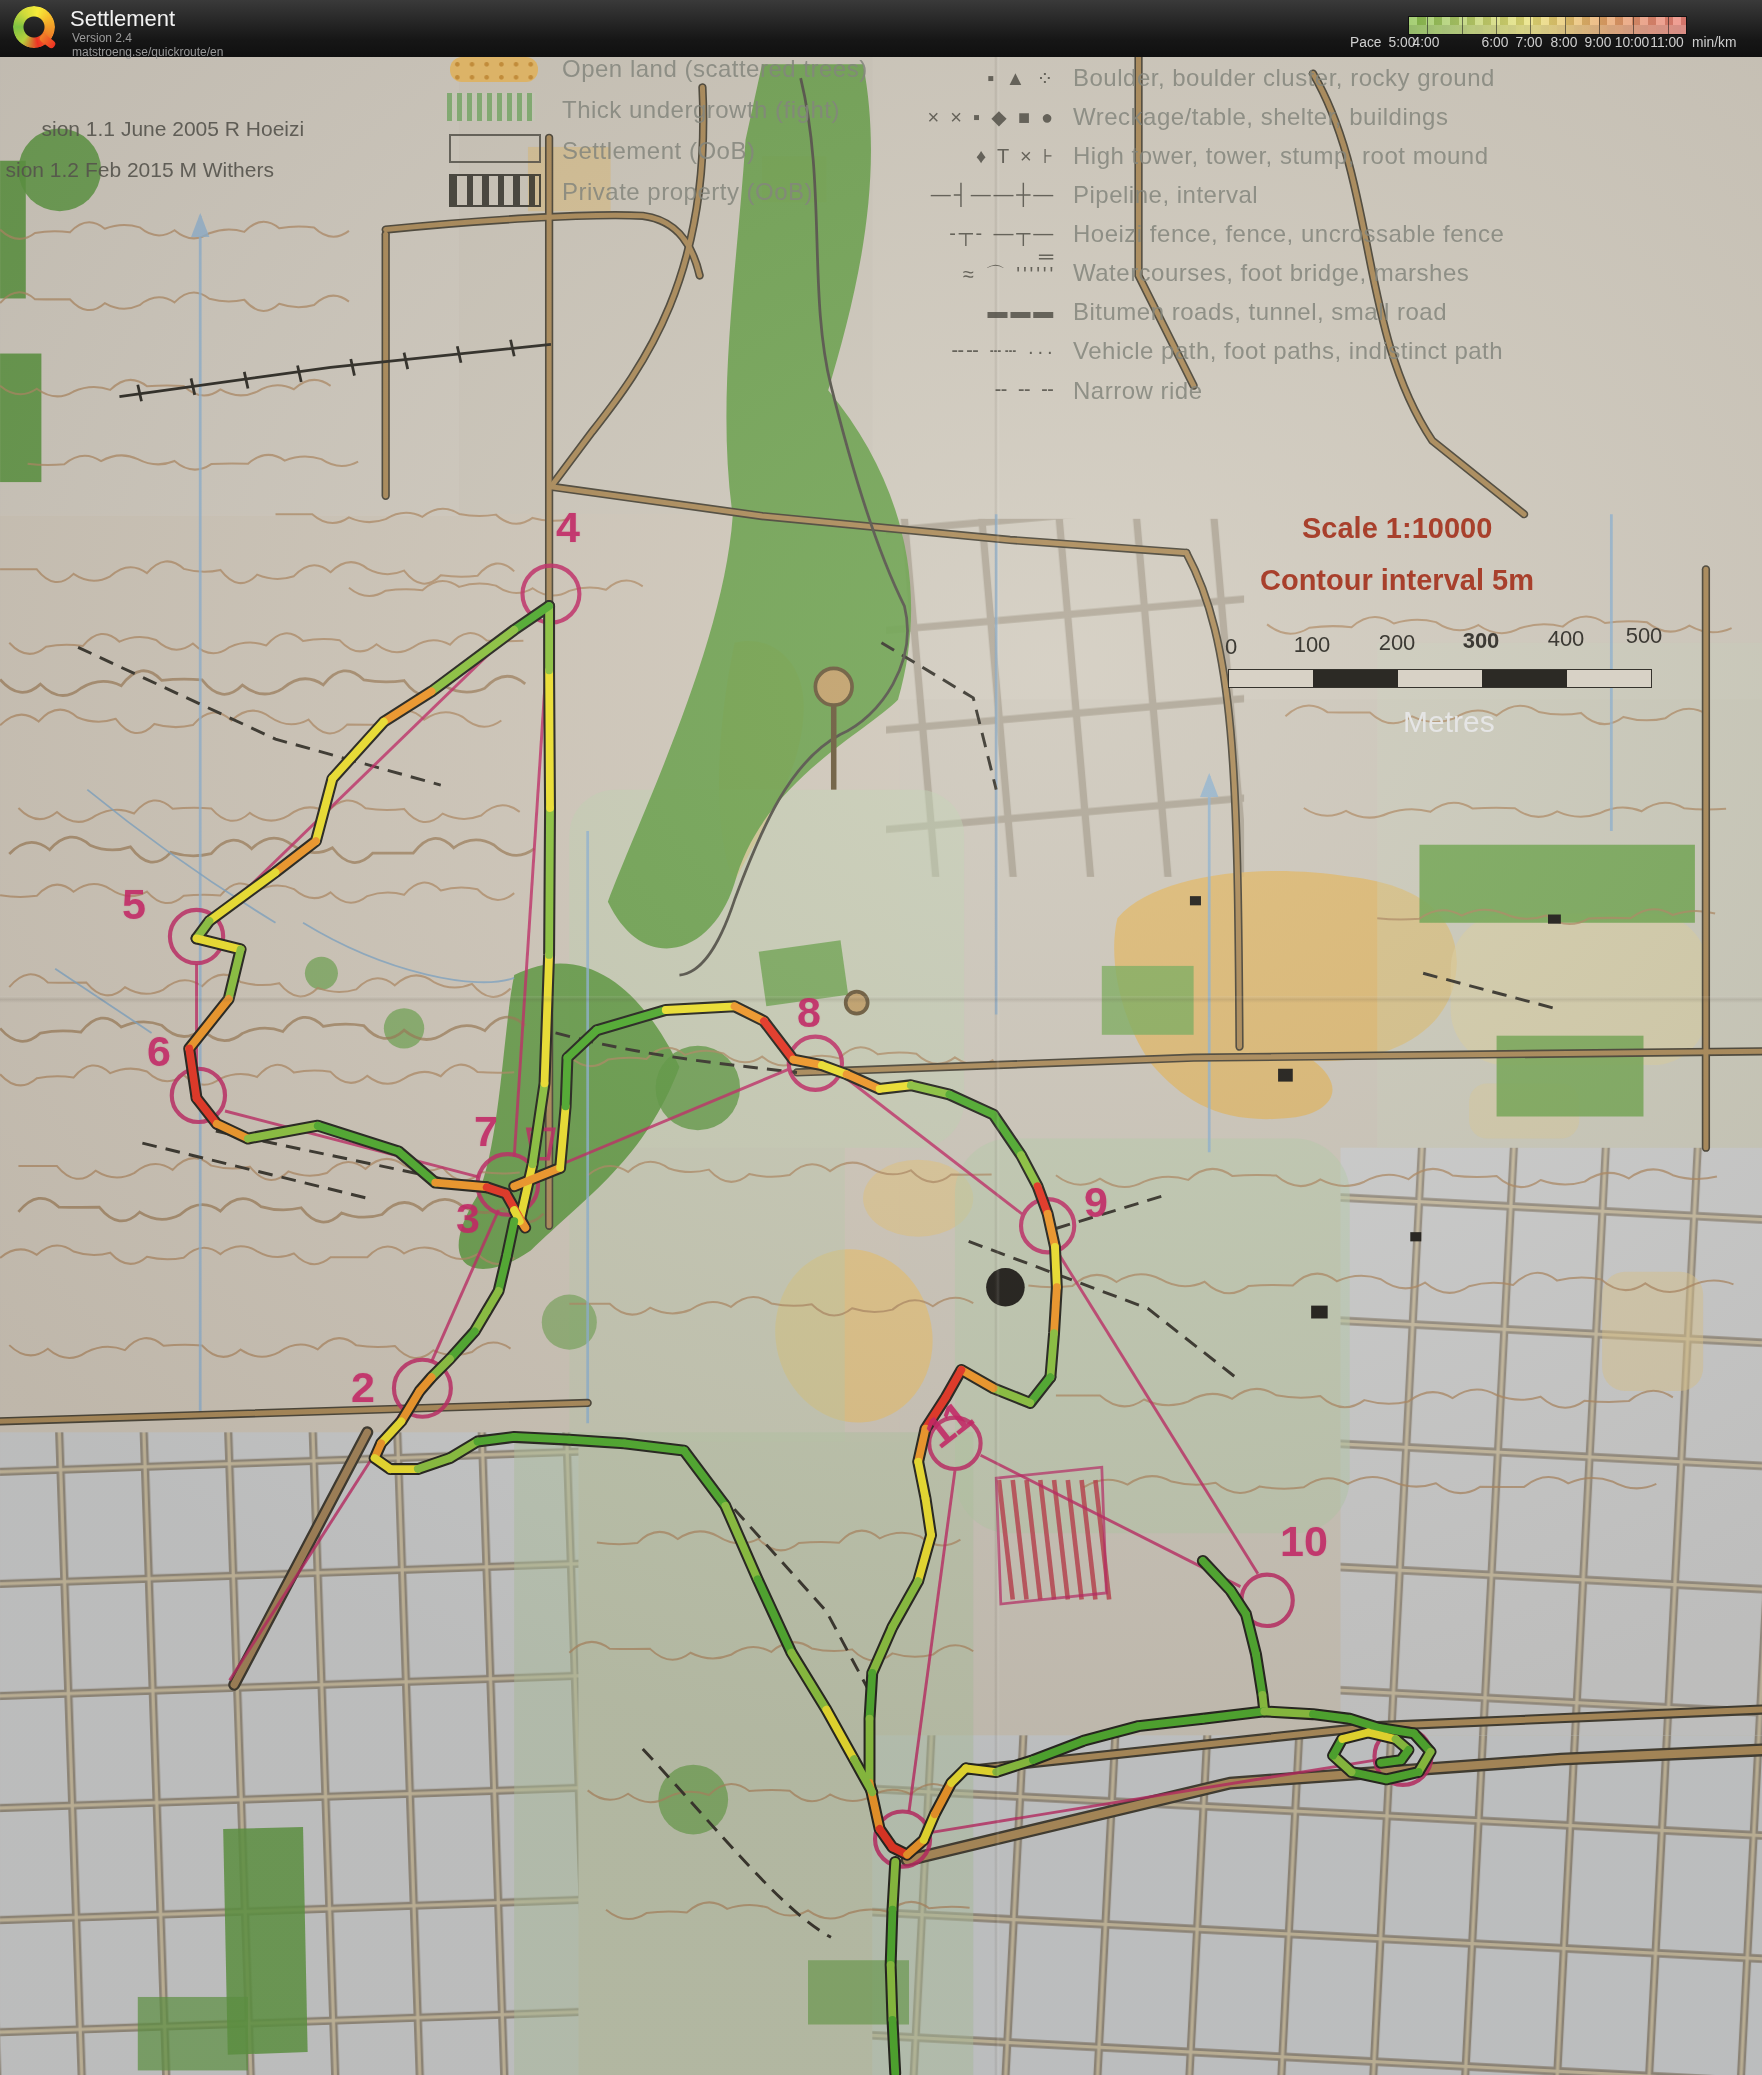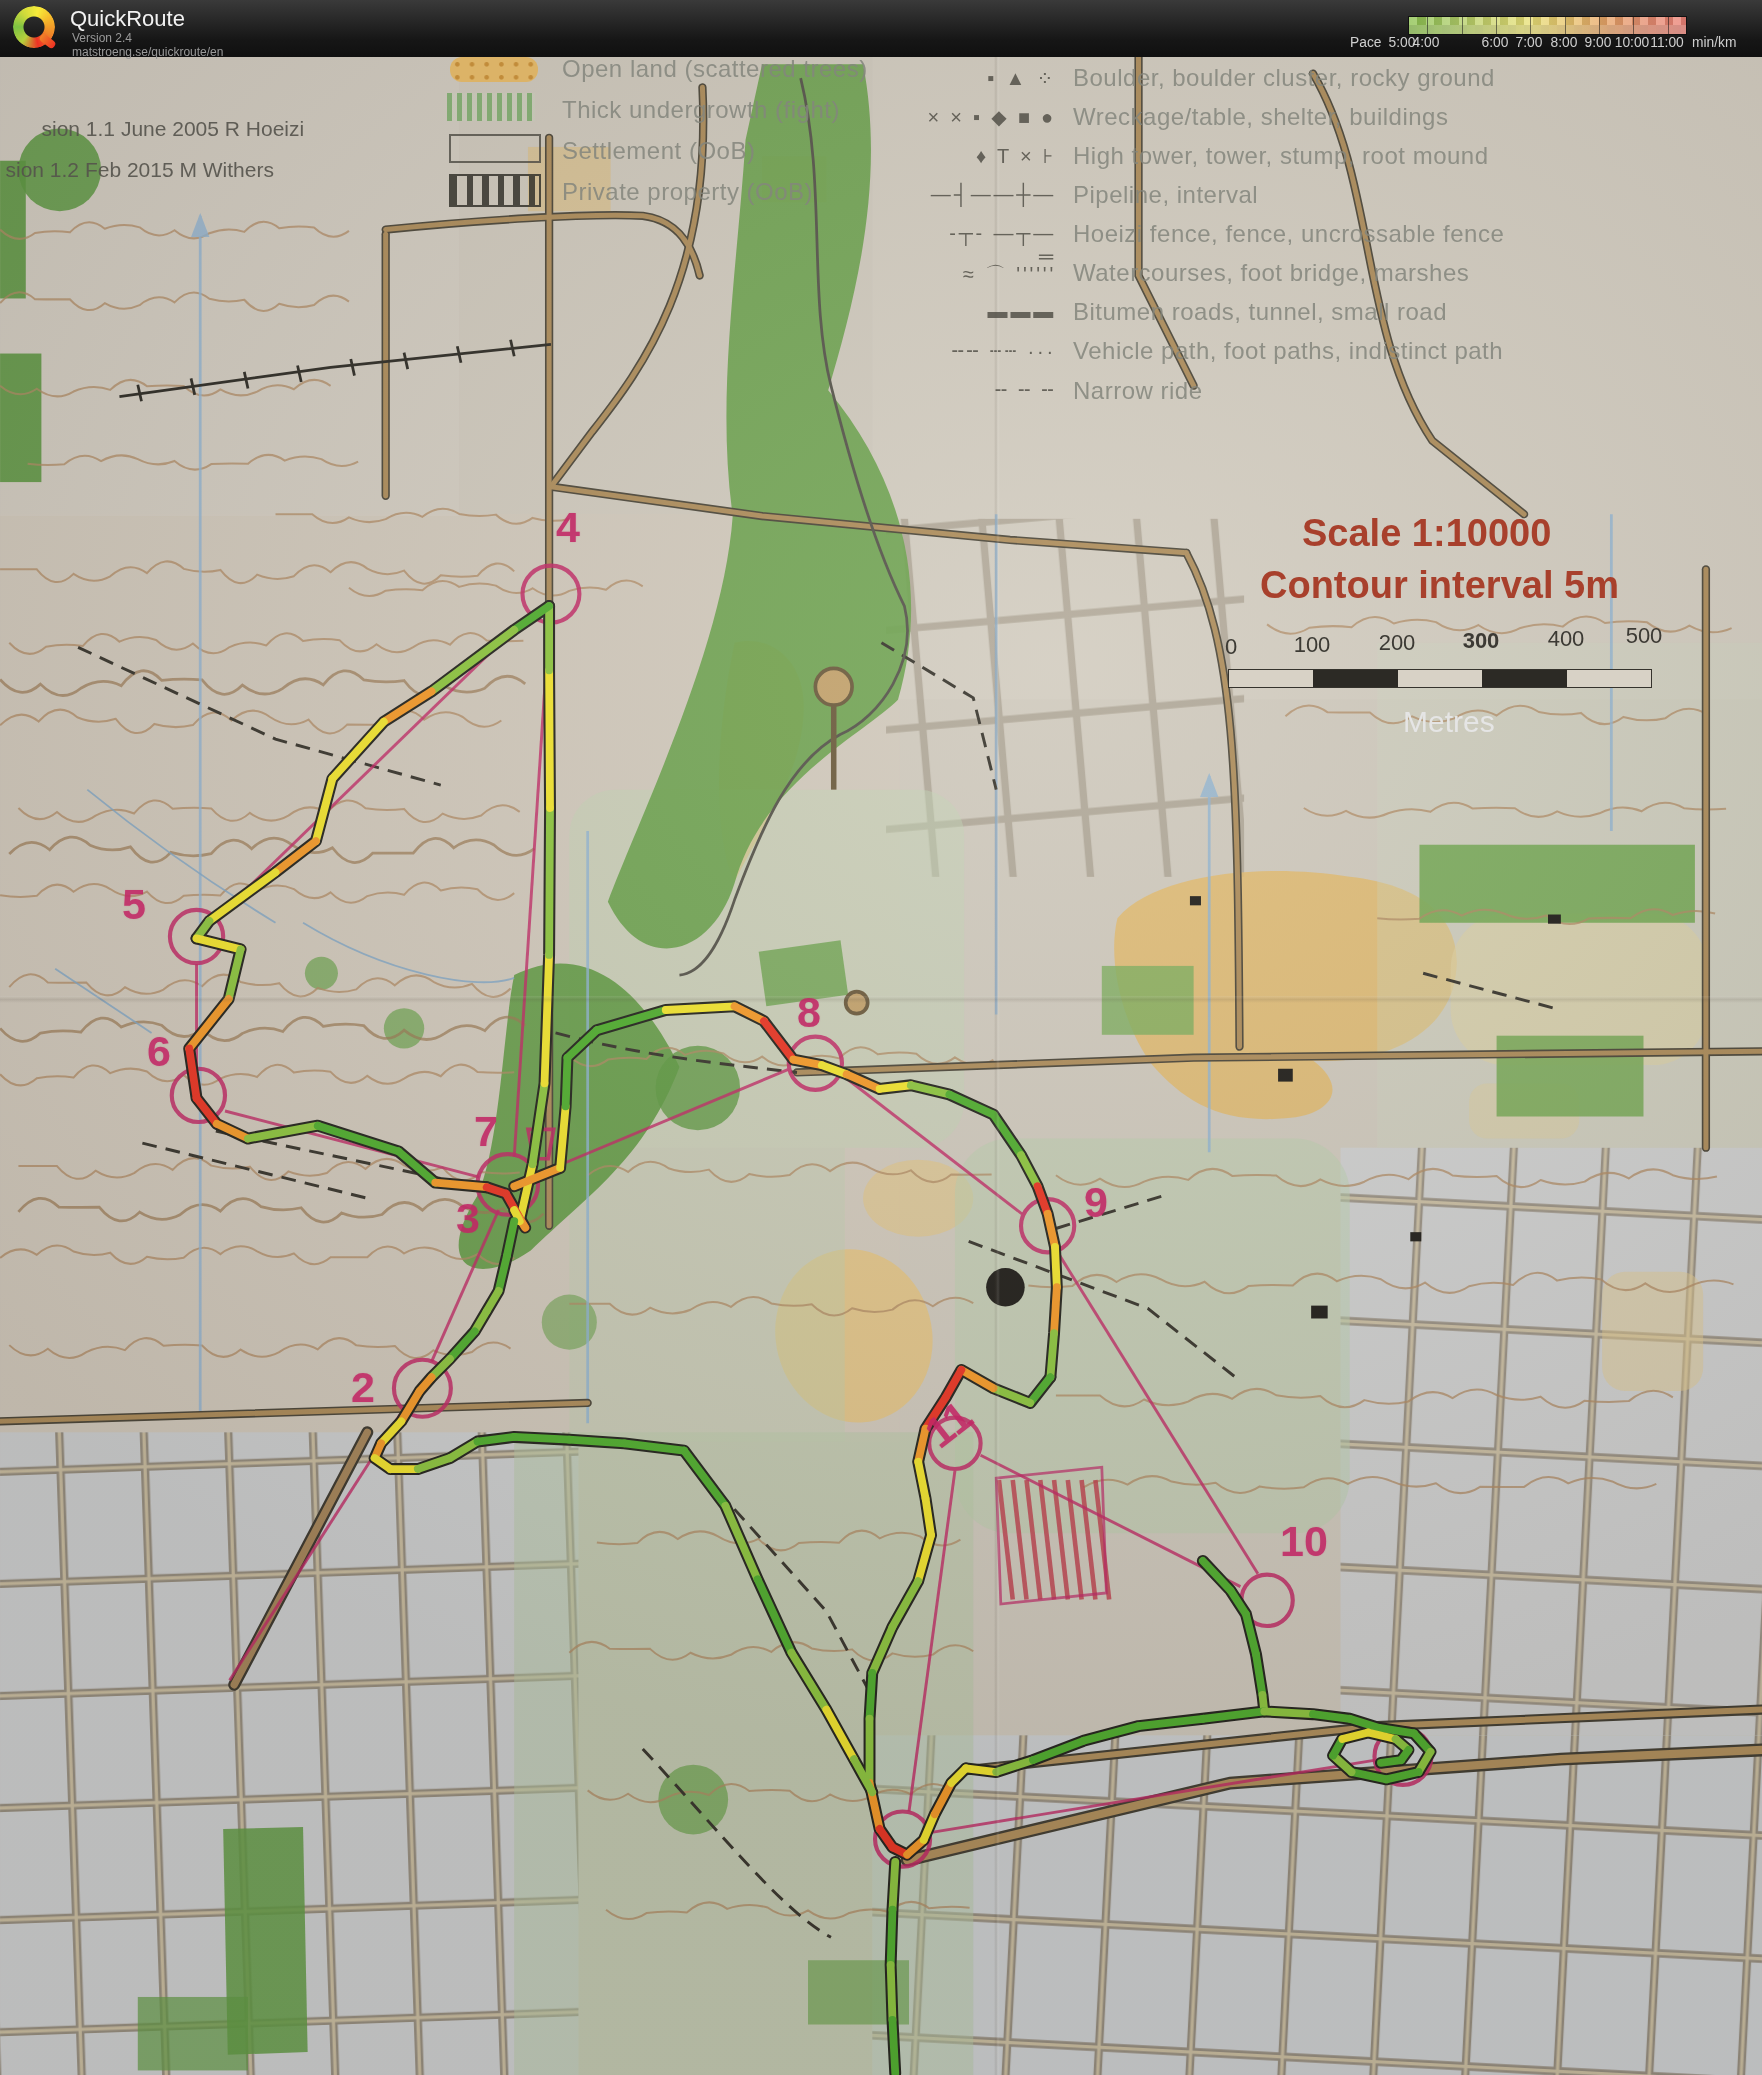--- a/index.html
+++ b/index.html
@@ -26,21 +26,21 @@
   .plabel{position:absolute;top:35px;color:#cfcfcf;font-size:13.8px;transform:translateX(-50%);}
   #pace-name{position:absolute;left:1350px;top:35px;color:#cfcfcf;font-size:13.8px;}
   #pace-unit{position:absolute;left:1692px;top:35px;color:#cfcfcf;font-size:13.8px;}
   
   #map{position:absolute;left:0;top:57px;width:1762px;height:2018px;background:#cfc9bd;}
   #mapsvg{position:absolute;left:0;top:57px;}
   .t{position:absolute;z-index:30;}
   .legend-text{color:#84867d;font-size:24px;letter-spacing:0.5px;opacity:.85;}
   .legend-sym{color:#4c4a42;font-size:20px;letter-spacing:2.8px;opacity:.8;}
   .rev{color:#55534c;font-size:21px;opacity:.9;}
-  .scale-title{color:#a8402c;font-weight:bold;font-size:38px;}
+  .scale-title{color:#a8402c;font-weight:bold;font-size:29px;}
   .sbnum{color:#3c3a34;font-size:22px;transform:translateX(-50%);}
   .sbunit{color:#e5e5e5;font-size:30px;}
   .ctrl{color:#c22765;font-weight:bold;font-size:43px;opacity:.88;
         text-shadow:0 0 1.8px rgba(200,40,100,.25);}
   
   #scalebar{position:absolute;left:1228px;top:669px;width:422px;height:16.5px;
     border:1.8px solid #35332d;display:flex;z-index:30;}
   #scalebar div{flex:1;}
   .sb-w{background:#d8d2c6;} .sb-b{background:#2c2a25;}
   
@@ -60,21 +60,21 @@
     background:linear-gradient(rgba(255,255,252,.10),rgba(75,66,55,.13),transparent);}
   .vignette{position:absolute;left:0;top:57px;width:1762px;height:2018px;z-index:21;pointer-events:none;
     background:radial-gradient(ellipse 1377px 1102px at 60% 30%,rgba(255,255,248,.10),rgba(60,52,44,.12));}
 </style>
 </head>
 <body>
 
 <div id="header">
   <div id="qlogo"></div>
   <div id="qtail"></div>
-  <div class="htitle">QuickRoute</div>
+  <div class="htitle">Settlement</div>
   <div class="hsub" style="top:31px;">Version 2.4</div>
   <div class="hsub" style="top:45px;">matstroeng.se/quickroute/en</div>
   <div id="pace-name">Pace</div>
   <div id="pacebar">
     <div class="checker"></div>
     <div class="checker2"></div>
   <div class="ptick" style="left: 18.4px;"></div>
       <div class="ptick" style="left: 53px;"></div>
       <div class="ptick" style="left: 87px;"></div>
       <div class="ptick" style="left: 121px;"></div>

